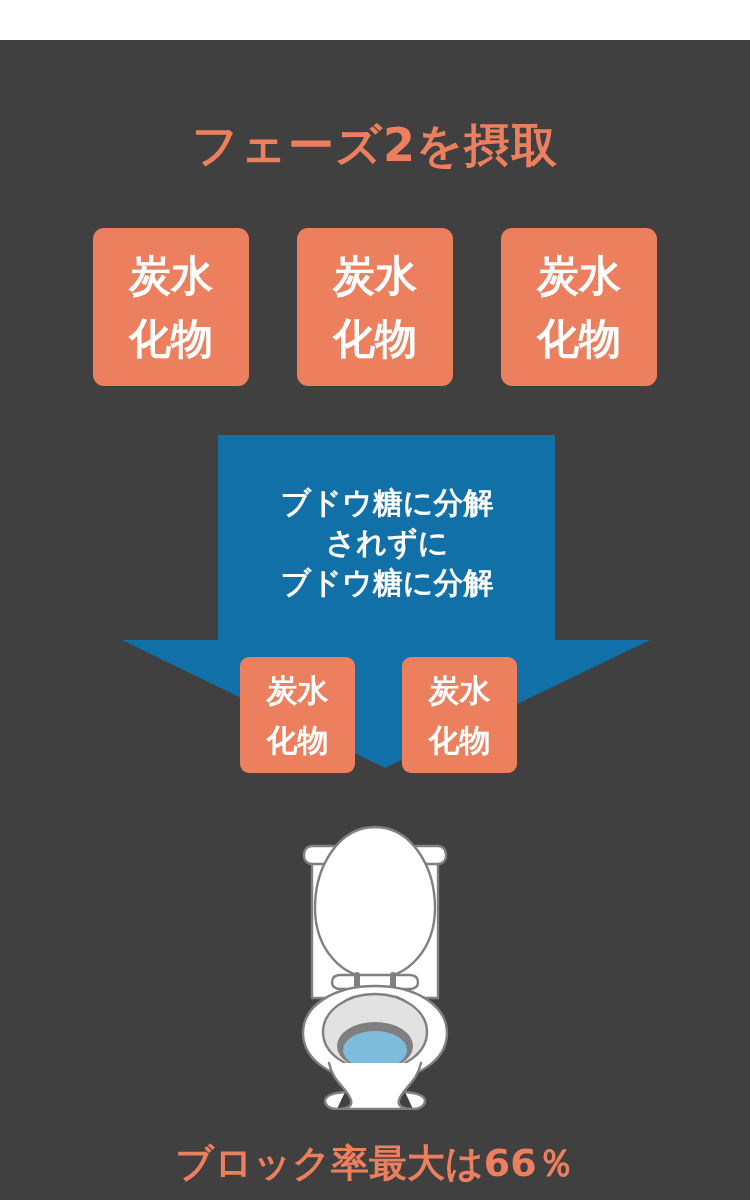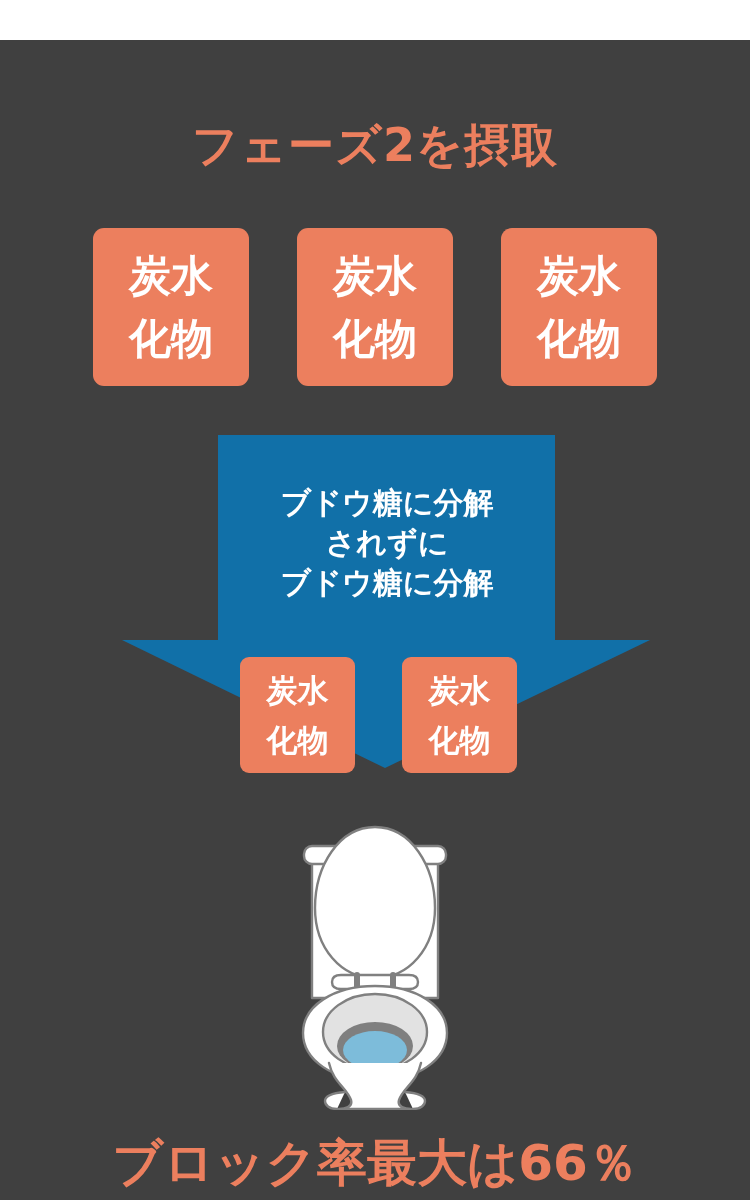--- a/index.html
+++ b/index.html
@@ -114,21 +114,21 @@
     top: 780px;
   }
 
   
   .bottom-line {
     position: absolute;
     left: 0;
     top: 1092px;
     width: 750px;
     text-align: center;
-    font-size: 50px;
+    font-size: 38px;
     line-height: 62px;
     font-weight: 700;
     color: #ec7f5e;
     letter-spacing: 0px;
     white-space: nowrap;
   }
 </style>
 </head>
 <body>
 

